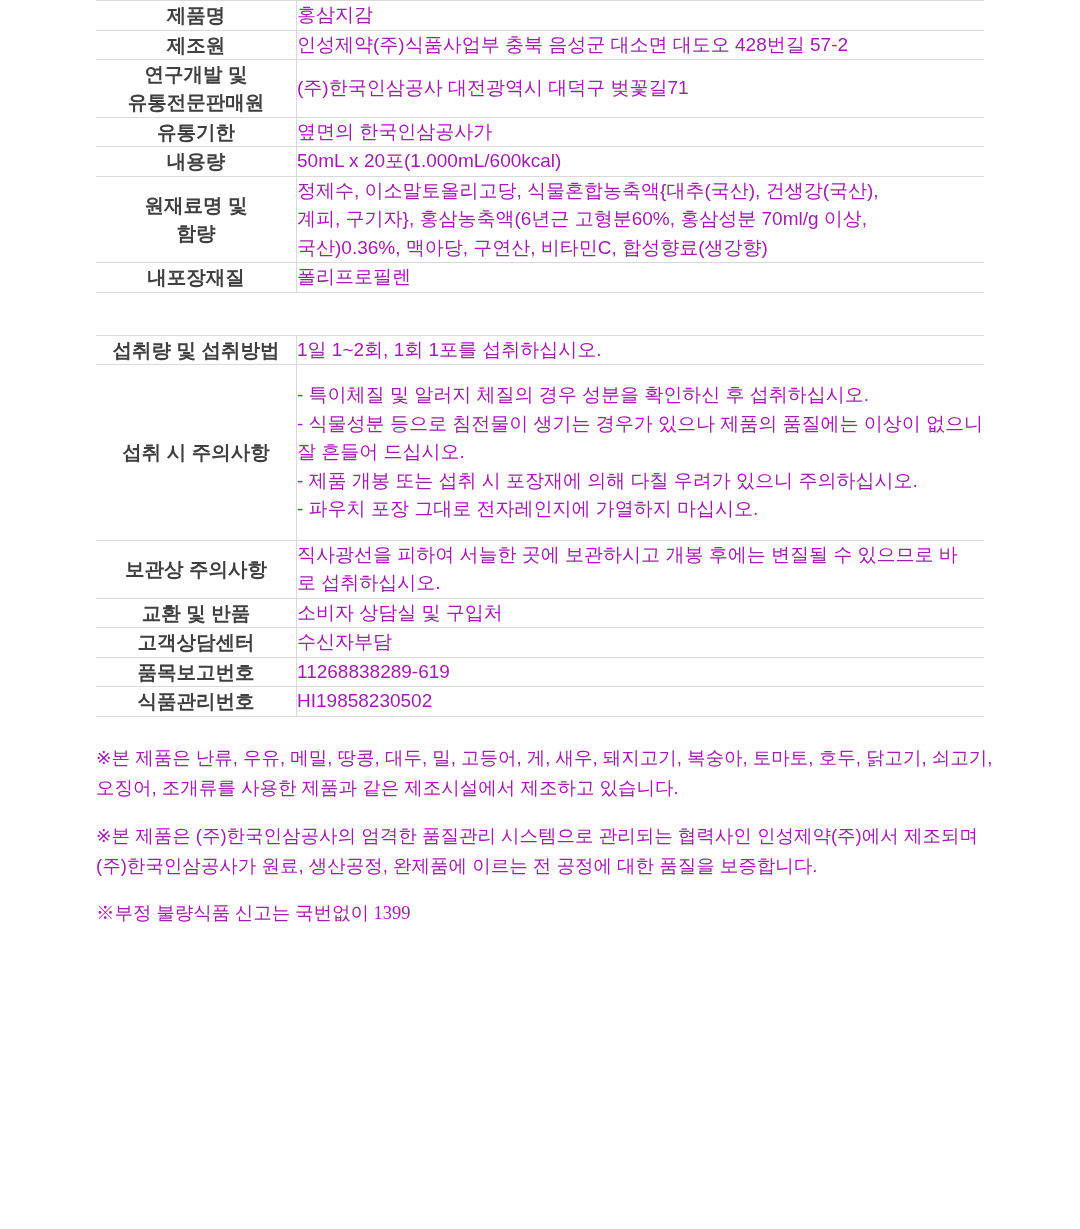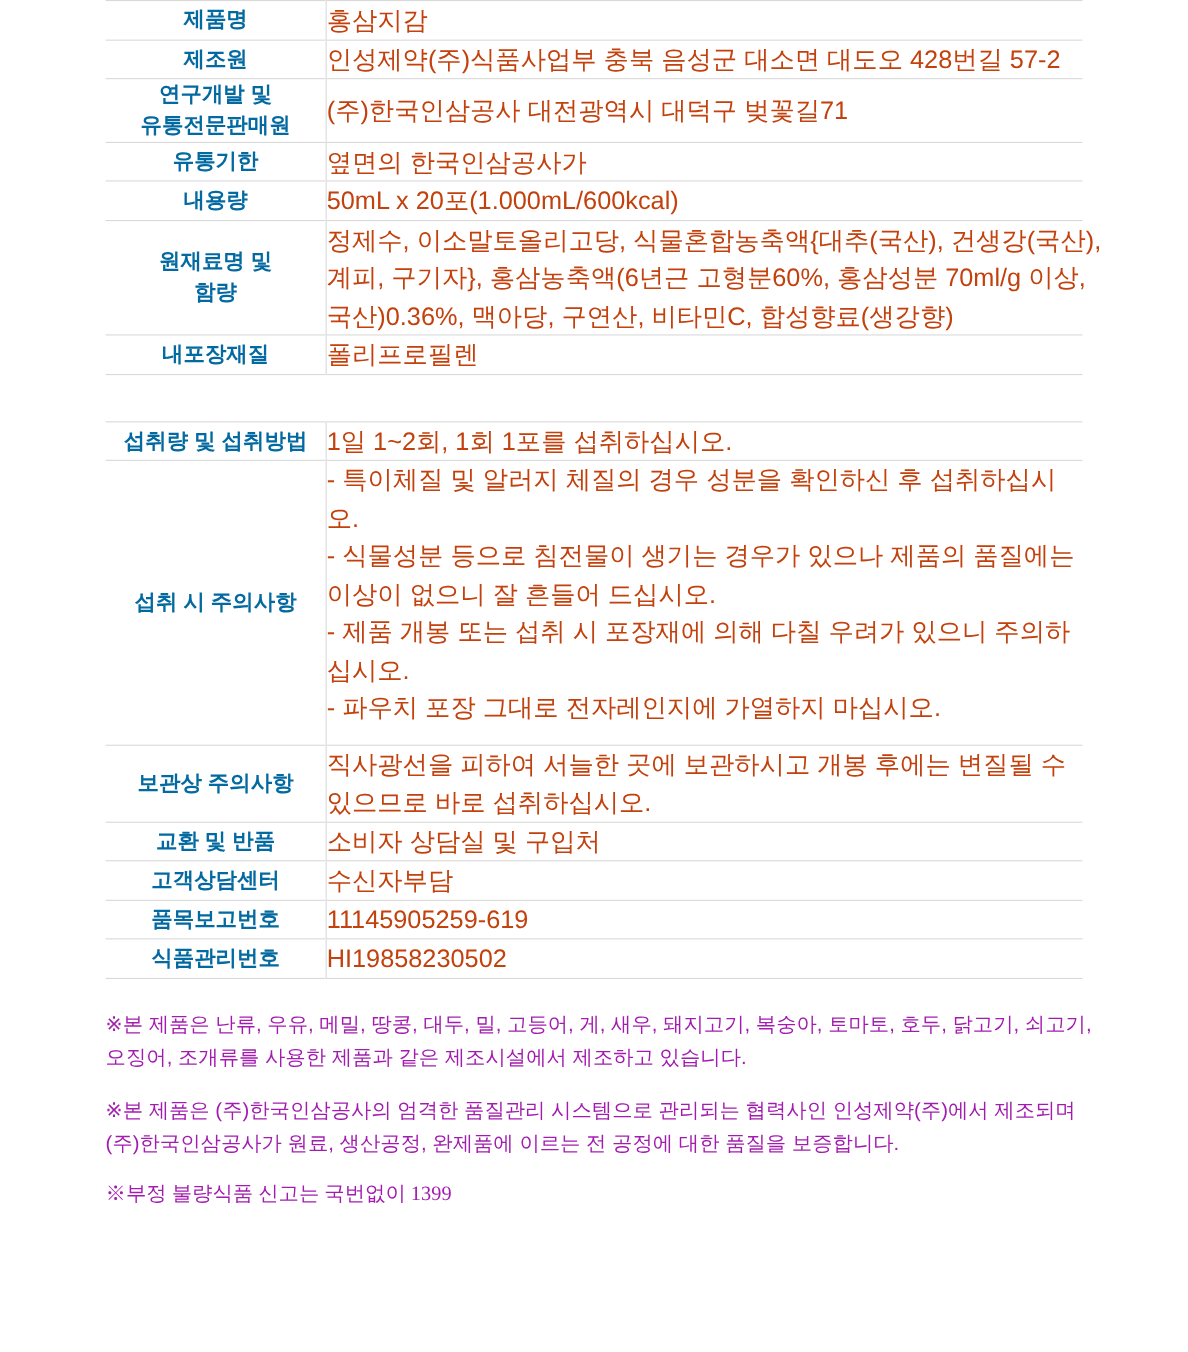--- a/index.html
+++ b/index.html
@@ -37,28 +37,28 @@
   }
   table.spec tr.first {
     border-top: 1px solid #d9d9d9;
   }
   td.label {
     width: 200px;
     text-align: center;
     font-weight: bold;
     font-size: 19.5px;
     line-height: 1.45;
-    color: #0369a1;
+    color: #404040;
     padding: 13px 8px;
     border-right: 1px solid #d9d9d9;
   }
   td.value {
-    font-size: 23px;
+    font-size: 19px;
     line-height: 1.5;
-    color: #c2410c;
+    color: #a21caf;
     padding: 13px 0 13px 18px;
   }
   td.value .line {
     display: block;
     white-space: nowrap;
   }
   td.value .bullet {
     display: block;
     white-space: normal;
   }
@@ -151,21 +151,21 @@
   <table class="spec">
     <tbody>
       <tr class="first">
         <td class="label">섭취량 및 섭취방법</td>
         <td class="value">
           <span class="line">1일 1~2회, 1회 1포를 섭취하십시오.</span>
         </td>
       </tr>
       <tr>
         <td class="label">섭취 시 주의사항</td>
-        <td class="value" style="padding-top:0;padding-bottom:16px;">
+        <td class="value" style="padding-top:16px;padding-bottom:16px;">
           <span class="bullet">- 특이체질 및 알러지 체질의 경우 성분을 확인하신 후 섭취하십시오.</span>
           <span class="bullet">- 식물성분 등으로 침전물이 생기는 경우가 있으나 제품의 품질에는 이상이 없으니 잘 흔들어 드십시오.</span>
           <span class="bullet">- 제품 개봉 또는 섭취 시 포장재에 의해 다칠 우려가 있으니 주의하십시오.</span>
           <span class="bullet">- 파우치 포장 그대로 전자레인지에 가열하지 마십시오.</span>
         </td>
       </tr>
       <tr>
         <td class="label">보관상 주의사항</td>
         <td class="value" style="padding-right:10px;">직사광선을 피하여 서늘한 곳에 보관하시고 개봉 후에는 변질될 수 있으므로 바로 섭취하십시오.</td>
       </tr>
@@ -177,21 +177,21 @@
       </tr>
       <tr>
         <td class="label">고객상담센터</td>
         <td class="value">
           <span class="line"><span>수신자부담</span><span class="redacted"></span></span>
         </td>
       </tr>
       <tr>
         <td class="label">품목보고번호</td>
         <td class="value">
-          <span class="line">11145905259-619</span>
+          <span class="line">11268838289-619</span>
         </td>
       </tr>
       <tr>
         <td class="label">식품관리번호</td>
         <td class="value">
           <span class="line">HI19858230502</span>
         </td>
       </tr>
     </tbody>
   </table>

